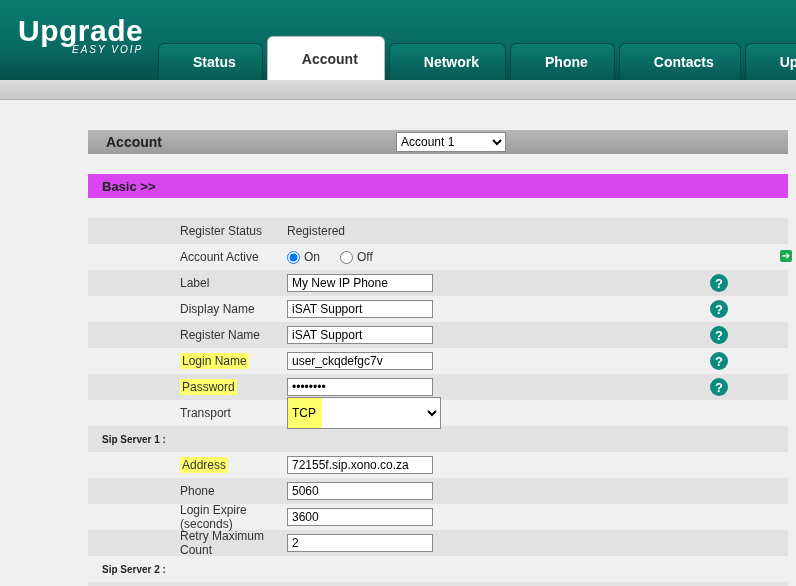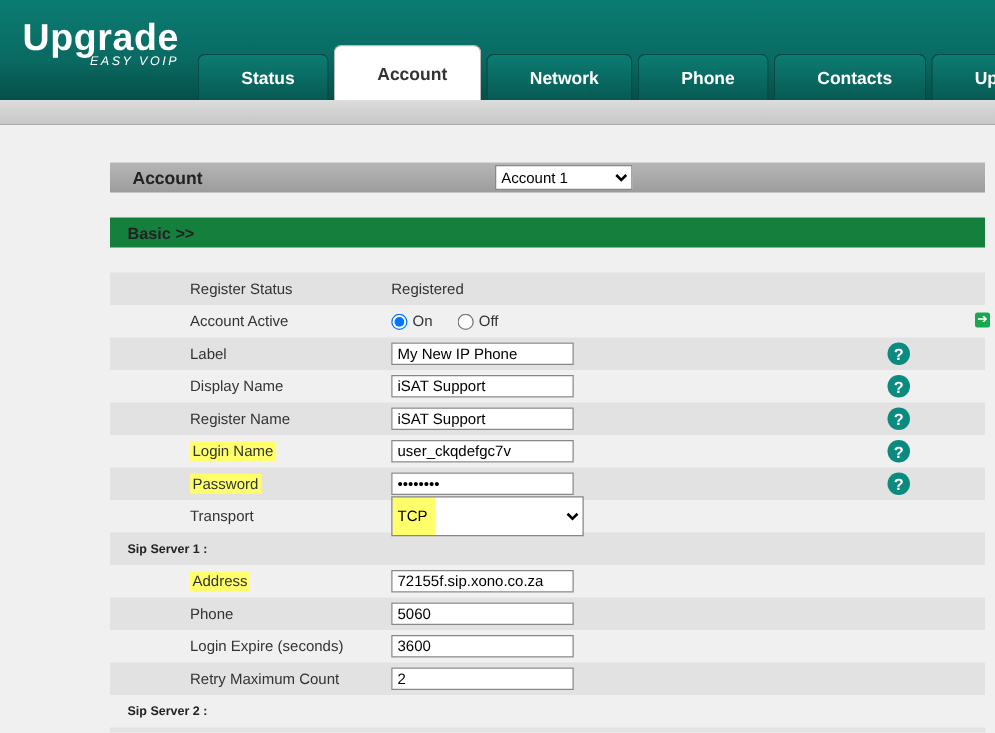--- a/index.html
+++ b/index.html
@@ -10,25 +10,25 @@
   .logo-sub { font-size: 10px; letter-spacing: 2px; text-align: right; margin-top: -4px; font-style: italic; }
   .tabs { display: flex; margin-left: 158px; align-items: flex-end; height: 100%; }
   .tab { padding: 10px 26px 10px 34px; color: #fff; font-size: 14px; font-weight: bold; cursor: pointer; background: linear-gradient(#0b7c72, #075a53); border-radius: 6px 6px 0 0; margin-right: 4px; border: 1px solid #054943; border-bottom: none; }
   .tab.active { background: #fff; color: #333; border: 1px solid #bbb; border-bottom: none; padding-top: 14px; padding-bottom: 13px; }
   .sub-bar { height: 20px; background: linear-gradient(#dcdcdc, #c8c8c8); border-bottom: 1px solid #aaa; }
   .content-wrap { padding: 30px 0 0 88px; position: relative; }
   .section-band { width: 700px; background: linear-gradient(#b6b6b6, #9c9c9c); height: 24px; display: flex; align-items: center; }
   .section-band .lbl { font-weight: bold; color: #222; font-size: 14px; margin-left: 18px; }
   .section-band select { margin-left: 234px; width: 110px; font-size: 12px; height: 20px; background: #fff; border: 1px solid #888; }
   .spacer { height: 20px; }
-  .section-header { width: 700px; background: #15803d; height: 24px; display: flex; align-items: center; }
+  .section-header { width: 700px; background: #d946ef; height: 24px; display: flex; align-items: center; }
   .section-header span { font-weight: bold; font-size: 13px; color: #222; margin-left: 14px; }
   .form-row { width: 700px; height: 26px; display: flex; align-items: center; font-size: 12px; color: #333; }
   .form-row.alt { background: #e2e2e2; }
-  .form-row .label-cell { width: 225px; padding-left: 64px; }
+  .form-row .label-cell { width: 199px; padding-left: 92px; }
   .form-row .subhdr { width: 225px; padding-left: 14px; font-weight: bold; font-size: 10px; color: #222; }
   .form-row .value-cell { width: 230px; display: flex; align-items: center; }
   .form-row input[type="text"], .form-row input[type="password"] { width: 146px; height: 18px; border: 1px solid #888; font-size: 12px; padding: 0 4px; background: #fff; }
   .form-row .selctl { width: 154px; height: 32px; border: 1px solid #888; font-size: 12px; background: #fff; }
   .help { margin-left: auto; margin-right: 60px; width: 18px; height: 18px; border-radius: 50%; background: #0b8a7f; color: #fff; font-weight: bold; display: flex; align-items: center; justify-content: center; font-size: 13px; cursor: pointer; }
   .hl { background: #ffff6b; padding: 1px 2px; }
   .radio-group input { vertical-align: middle; margin-right: 4px; }
   .radio-group label { margin-right: 20px; vertical-align: middle; }
   .expand { position: absolute; right: 4px; top: 150px; width: 12px; height: 12px; background: #1aa84c; color:#fff; font-size:10px; text-align:center; line-height:12px; border-radius:2px; cursor:pointer;}
 </style>

